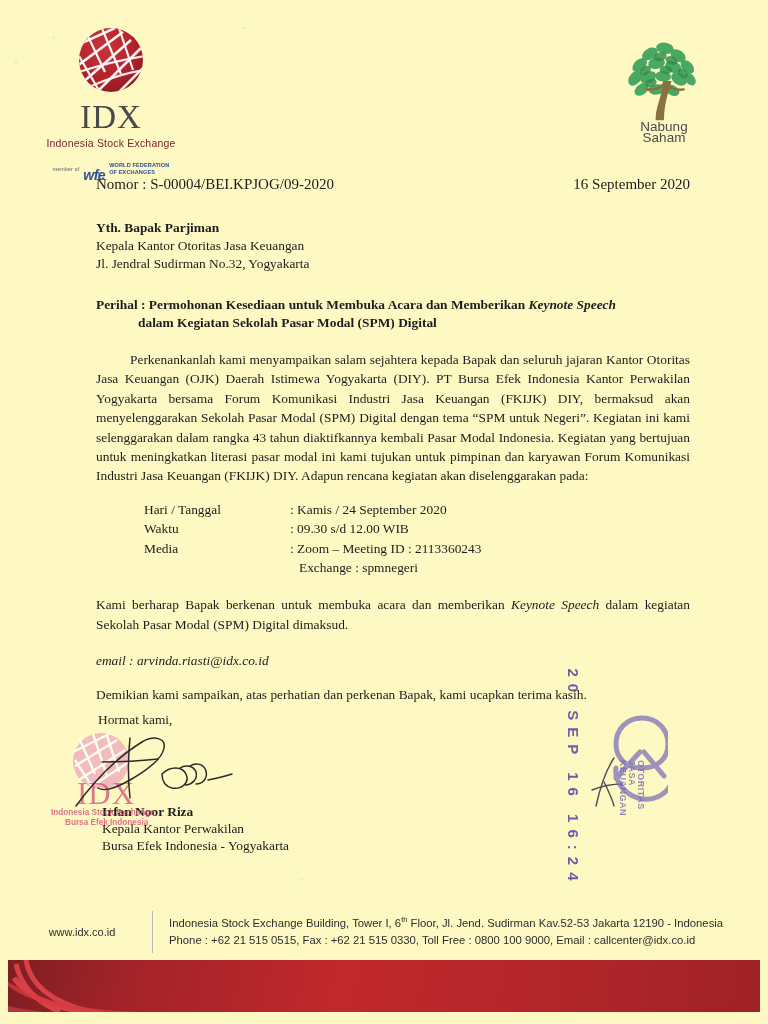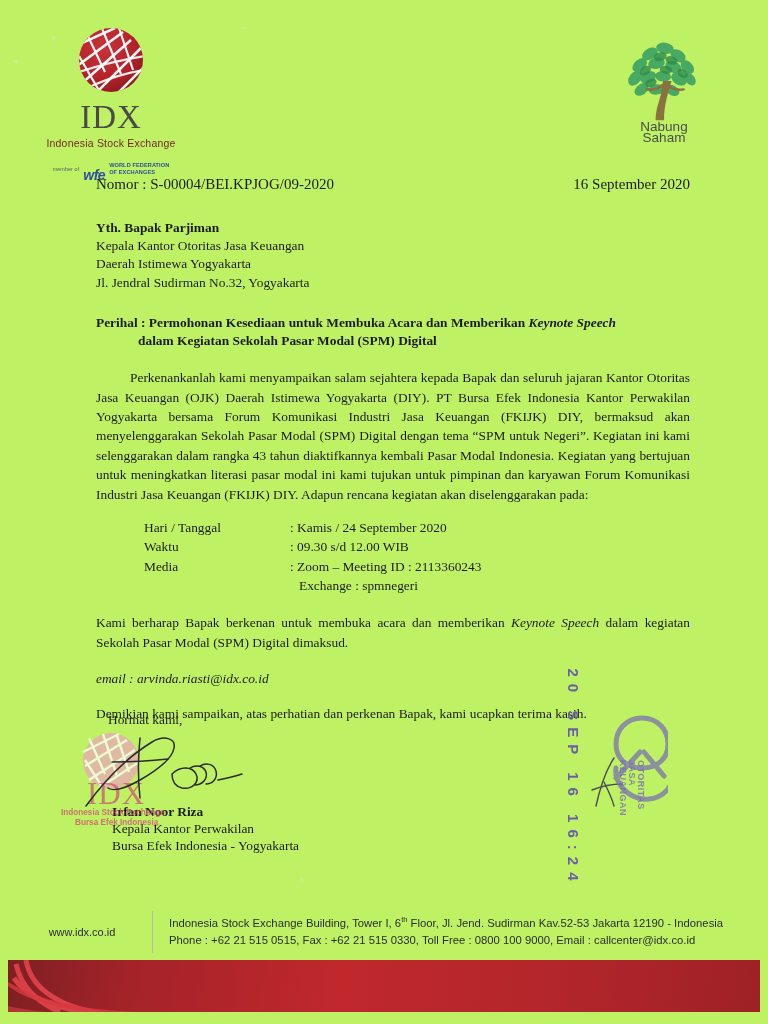--- a/index.html
+++ b/index.html
@@ -13,21 +13,21 @@
     position: relative;
     overflow: hidden;
     font-family: "Liberation Serif", serif;
     color: #1c1c1c;
     -webkit-font-smoothing: antialiased;
   }
 
   .page {
     position: absolute;
     inset: 0;
-    background: #bef264;
+    background: #fef9c3;
   }
 
   
   .header {
     position: absolute;
     top: 0; left: 0; right: 0;
     height: 176px;
   }
   .idx-logo-block {
     position: absolute;
@@ -160,21 +160,21 @@
 
   .closing1 { margin-top: 18px; }
   .closing2 { margin-top: 17px; }
   .closing3 { margin-top: 17px; }
   .closing .ital { font-style: italic; }
   .email-line { font-style: italic; }
 
   
   .sign-block {
     position: absolute;
-    left: 108px;
+    left: 98px;
     top: 712px;
     width: 330px;
     font-size: 13.4px;
   }
   .sign-hormat { margin-bottom: 2px; }
   .sign-space { height: 74px; position: relative; }
   .sign-name { font-weight: bold; margin-left: 4px; }
   .sign-role { margin-left: 4px; line-height: 1.3; }
 
   
@@ -372,21 +372,20 @@
   <div class="letter">
 
     <div class="row-nomor">
       <span>Nomor : S-00004/BEI.KPJOG/09-2020</span>
       <span>16 September 2020</span>
     </div>
 
     <div class="addr">
       <div class="bold">Yth. Bapak Parjiman</div>
       <div>Kepala Kantor Otoritas Jasa Keuangan</div>
-      <div>Daerah Istimewa Yogyakarta</div>
       <div>Jl. Jendral Sudirman No.32, Yogyakarta</div>
     </div>
 
     <div class="perihal">
       <span>Perihal : Permohonan Kesediaan untuk Membuka Acara dan Memberikan </span><span class="ital">Keynote Speech</span>
       <span class="perihal-ind">dalam Kegiatan Sekolah Pasar Modal (SPM) Digital</span>
     </div>
 
 
     <div class="para indent">Perkenankanlah kami menyampaikan salam sejahtera kepada Bapak dan seluruh jajaran Kantor Otoritas Jasa Keuangan (OJK) Daerah Istimewa Yogyakarta (DIY). PT Bursa Efek Indonesia Kantor Perwakilan Yogyakarta bersama Forum Komunikasi Industri Jasa Keuangan (FKIJK) DIY, bermaksud akan menyelenggarakan Sekolah Pasar Modal (SPM) Digital dengan tema “SPM untuk Negeri”. Kegiatan ini kami selenggarakan dalam rangka 43 tahun diaktifkannya kembali Pasar Modal Indonesia. Kegiatan yang bertujuan untuk meningkatkan literasi pasar modal ini kami tujukan untuk pimpinan dan karyawan Forum Komunikasi Industri Jasa Keuangan (FKIJK) DIY. Adapun rencana kegiatan akan diselenggarakan pada:</div>

